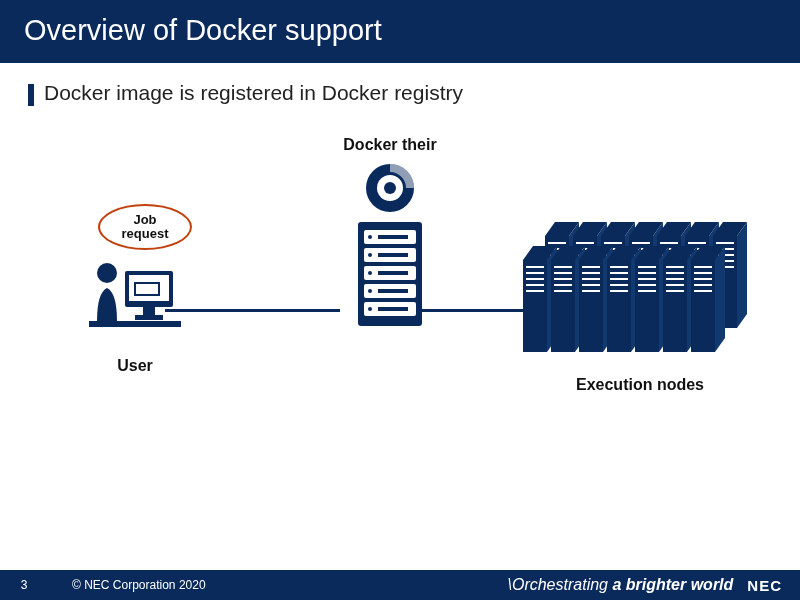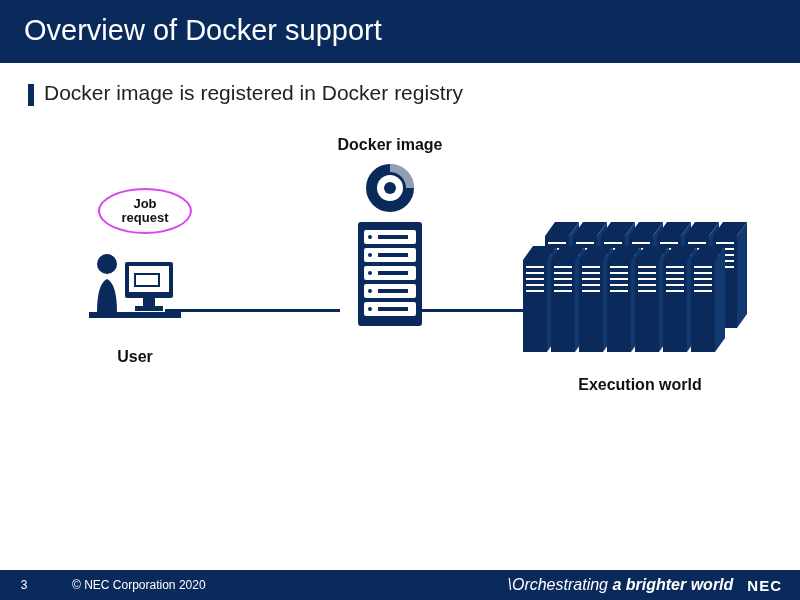--- a/index.html
+++ b/index.html
@@ -54,29 +54,30 @@
     margin-top: 10px;
   }
   .label-top {
     font-weight: 700;
     font-size: 16px;
     color: #111;
     margin-bottom: 6px;
   }
   .job-bubble {
     position: absolute;
-    border: 2px solid #d946ef;
+    border: 2px solid #c2410c;
     border-radius: 50% / 50%;
     width: 94px; height: 46px;
     display: flex; align-items: center; justify-content: center;
     font-size: 13px; font-weight: 600;
     color: #111;
     background: #fff;
     line-height: 1.1;
     text-align: center;
+    margin-top: 16px;
   }
   .connector {
     position: absolute;
     height: 3px;
     background: #0a2a5c;
   }
   .footer {
     position: absolute;
     bottom: 0; left: 0; right: 0;
     height: 30px;
@@ -118,40 +119,40 @@
 <div class="diagram">
 
   <div class="job-bubble" style="left:98px; top:62px;">
     <span style="white-space:pre-line;">Job
 request</span>
   </div>
 
   <div class="connector" style="left:165px; top:183px; width:175px;"></div>
   <div class="connector" style="left:415px; top:183px; width:115px;"></div>
 
-  <div class="dnode" style="left:70px; top:108px; width:130px;">
+  <div class="dnode" style="left:70px; top:117px; width:130px;">
     <svg width="100" height="100" viewBox="0 0 100 100">
 
       <circle cx="22" cy="30" r="10" fill="#0a2a5c"></circle>
       <path d="M12 78 Q12 50 22 45 Q32 50 32 78 Z" fill="#0a2a5c"></path>
 
       <rect x="4" y="78" width="92" height="6" fill="#0a2a5c"></rect>
 
       <rect x="40" y="28" width="48" height="36" rx="2" fill="#0a2a5c"></rect>
       <rect x="44" y="32" width="40" height="26" fill="#fff"></rect>
       <rect x="58" y="64" width="12" height="8" fill="#0a2a5c"></rect>
       <rect x="50" y="72" width="28" height="5" fill="#0a2a5c"></rect>
 
       <rect x="50" y="40" width="24" height="12" fill="none" stroke="#0a2a5c" stroke-width="2"></rect>
     </svg>
     <div class="label">User</div>
   </div>
 
   <div class="dnode" style="left:310px; top:10px; width:160px;">
-    <div class="label-top">Docker image</div>
+    <div class="label-top">Docker their</div>
     <svg width="56" height="56" viewBox="0 0 56 56">
       <circle cx="28" cy="28" r="24" fill="#0a2a5c"></circle>
       <circle cx="28" cy="28" r="13" fill="#fff"></circle>
       <circle cx="28" cy="28" r="6" fill="#0a2a5c"></circle>
       <path d="M28 4 A24 24 0 0 1 52 28 L44 28 A16 16 0 0 0 28 12 Z" fill="#fff" opacity="0.55"></path>
     </svg>
     <br>
     <svg width="76" height="110" viewBox="0 0 76 110">
       <rect x="6" y="2" width="64" height="104" rx="3" fill="#0a2a5c"></rect>
       <g fill="#fff">
@@ -346,21 +347,21 @@
             <g fill="#fff">
               <rect x="3" y="20" width="18" height="2"></rect>
               <rect x="3" y="26" width="18" height="2"></rect>
               <rect x="3" y="32" width="18" height="2"></rect>
               <rect x="3" y="38" width="18" height="2"></rect>
               <rect x="3" y="44" width="18" height="2"></rect>
             </g>
           </g>
       </g>
     </svg>
-    <div class="label">Execution world</div>
+    <div class="label">Execution nodes</div>
   </div>
 
 </div>
 
 <div class="footer">
   <div class="pg">3</div>
   <div class="copy">© NEC Corporation 2020</div>
   <div class="tag">
     <span>\Orchestrating</span><span class="b"> a brighter world</span>
   </div>

